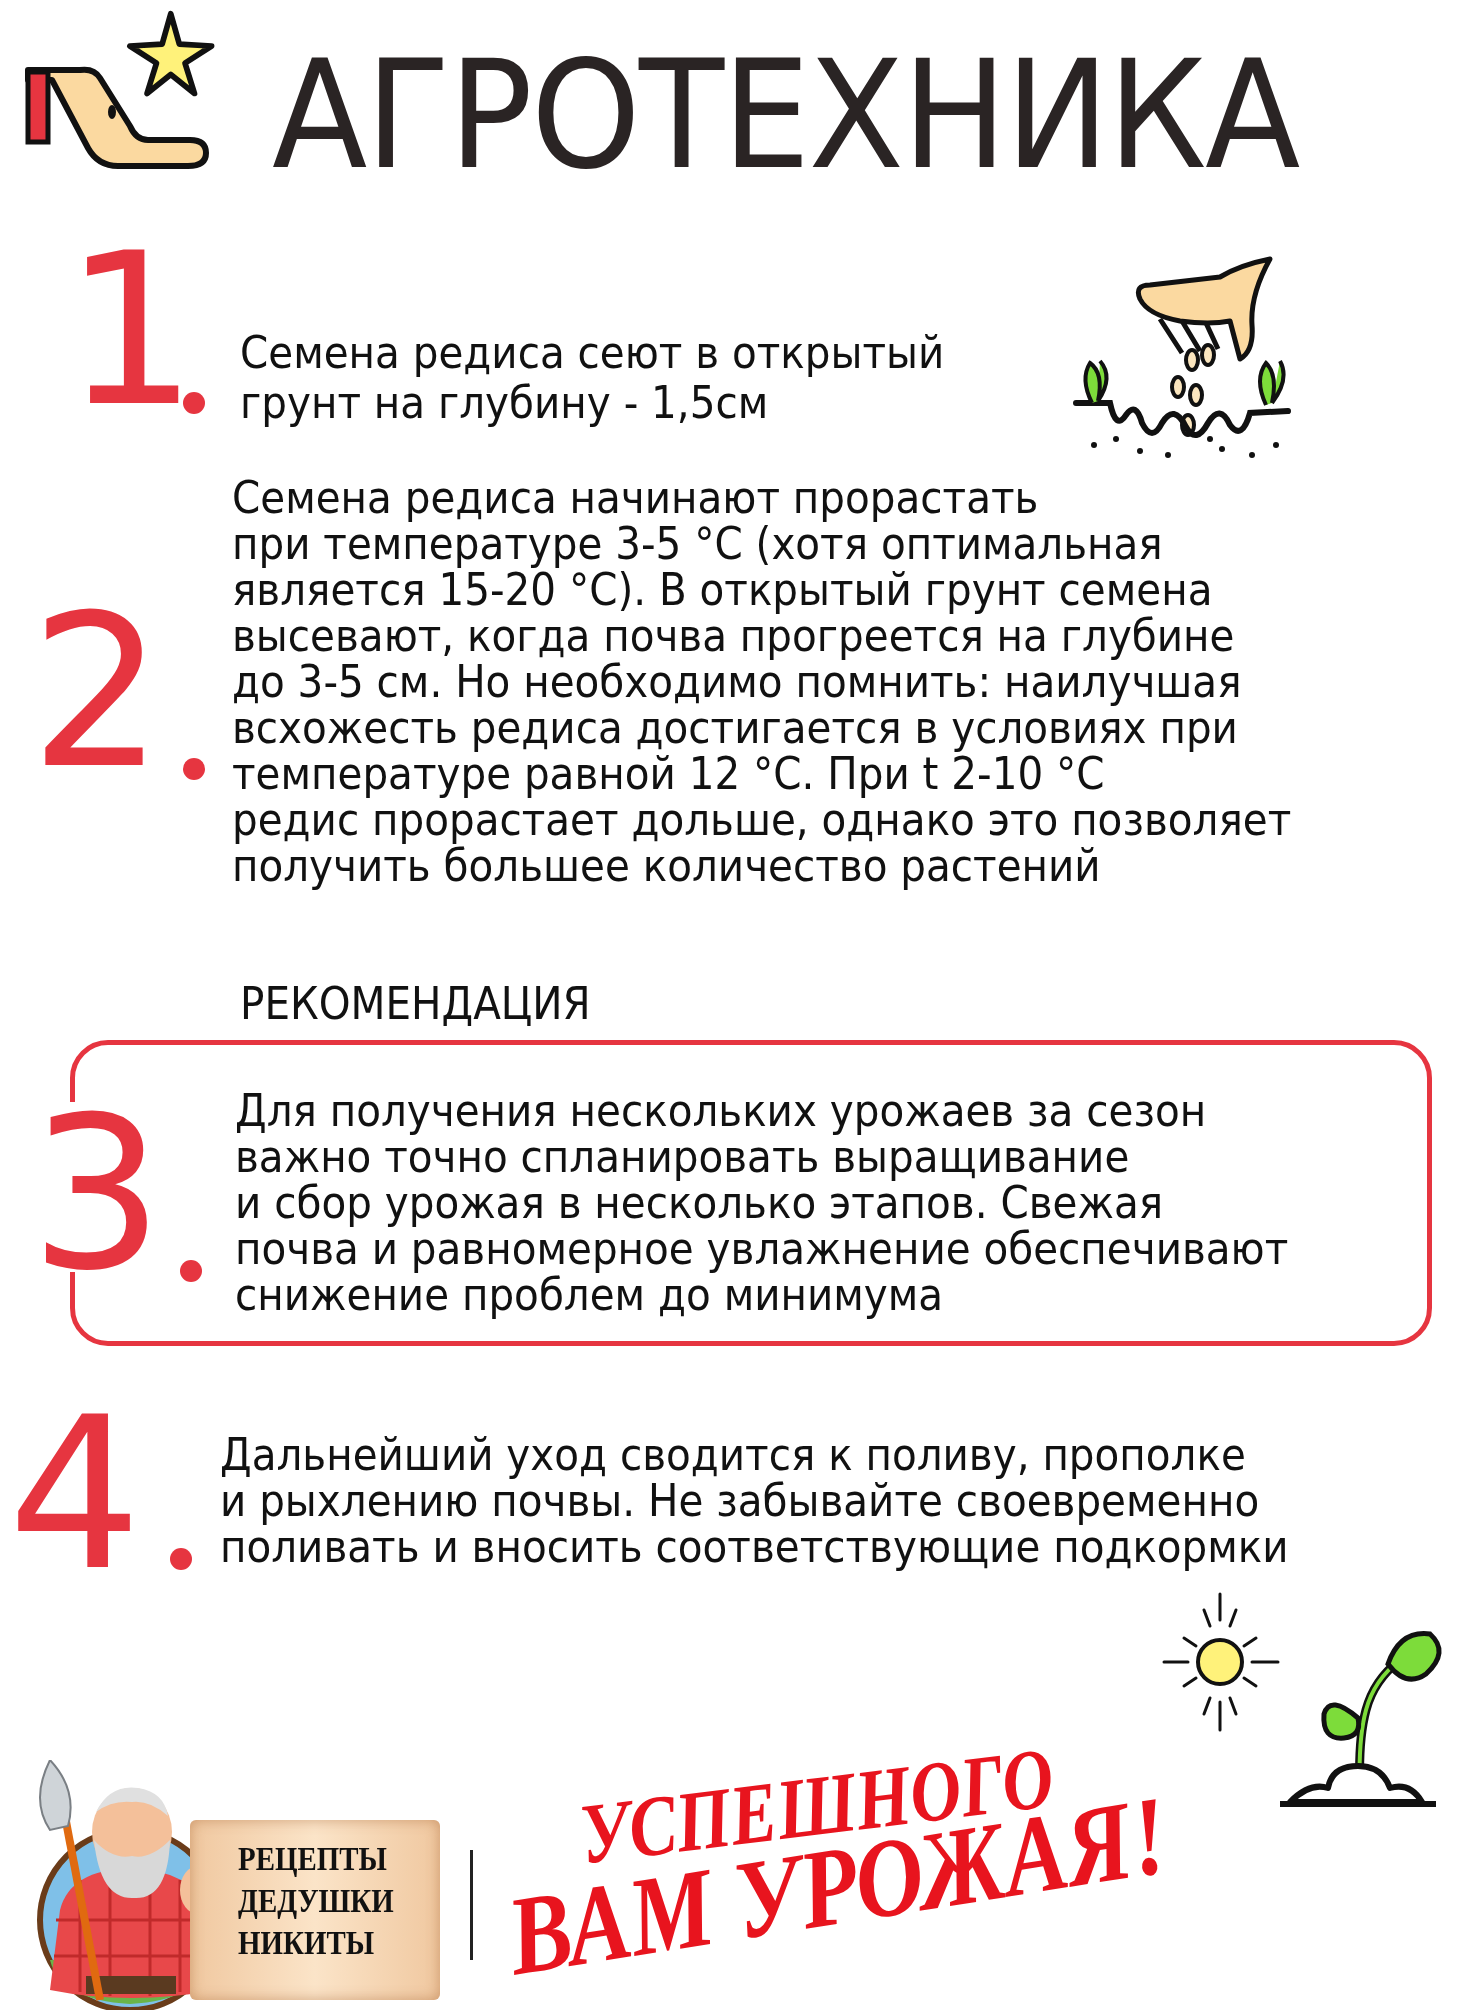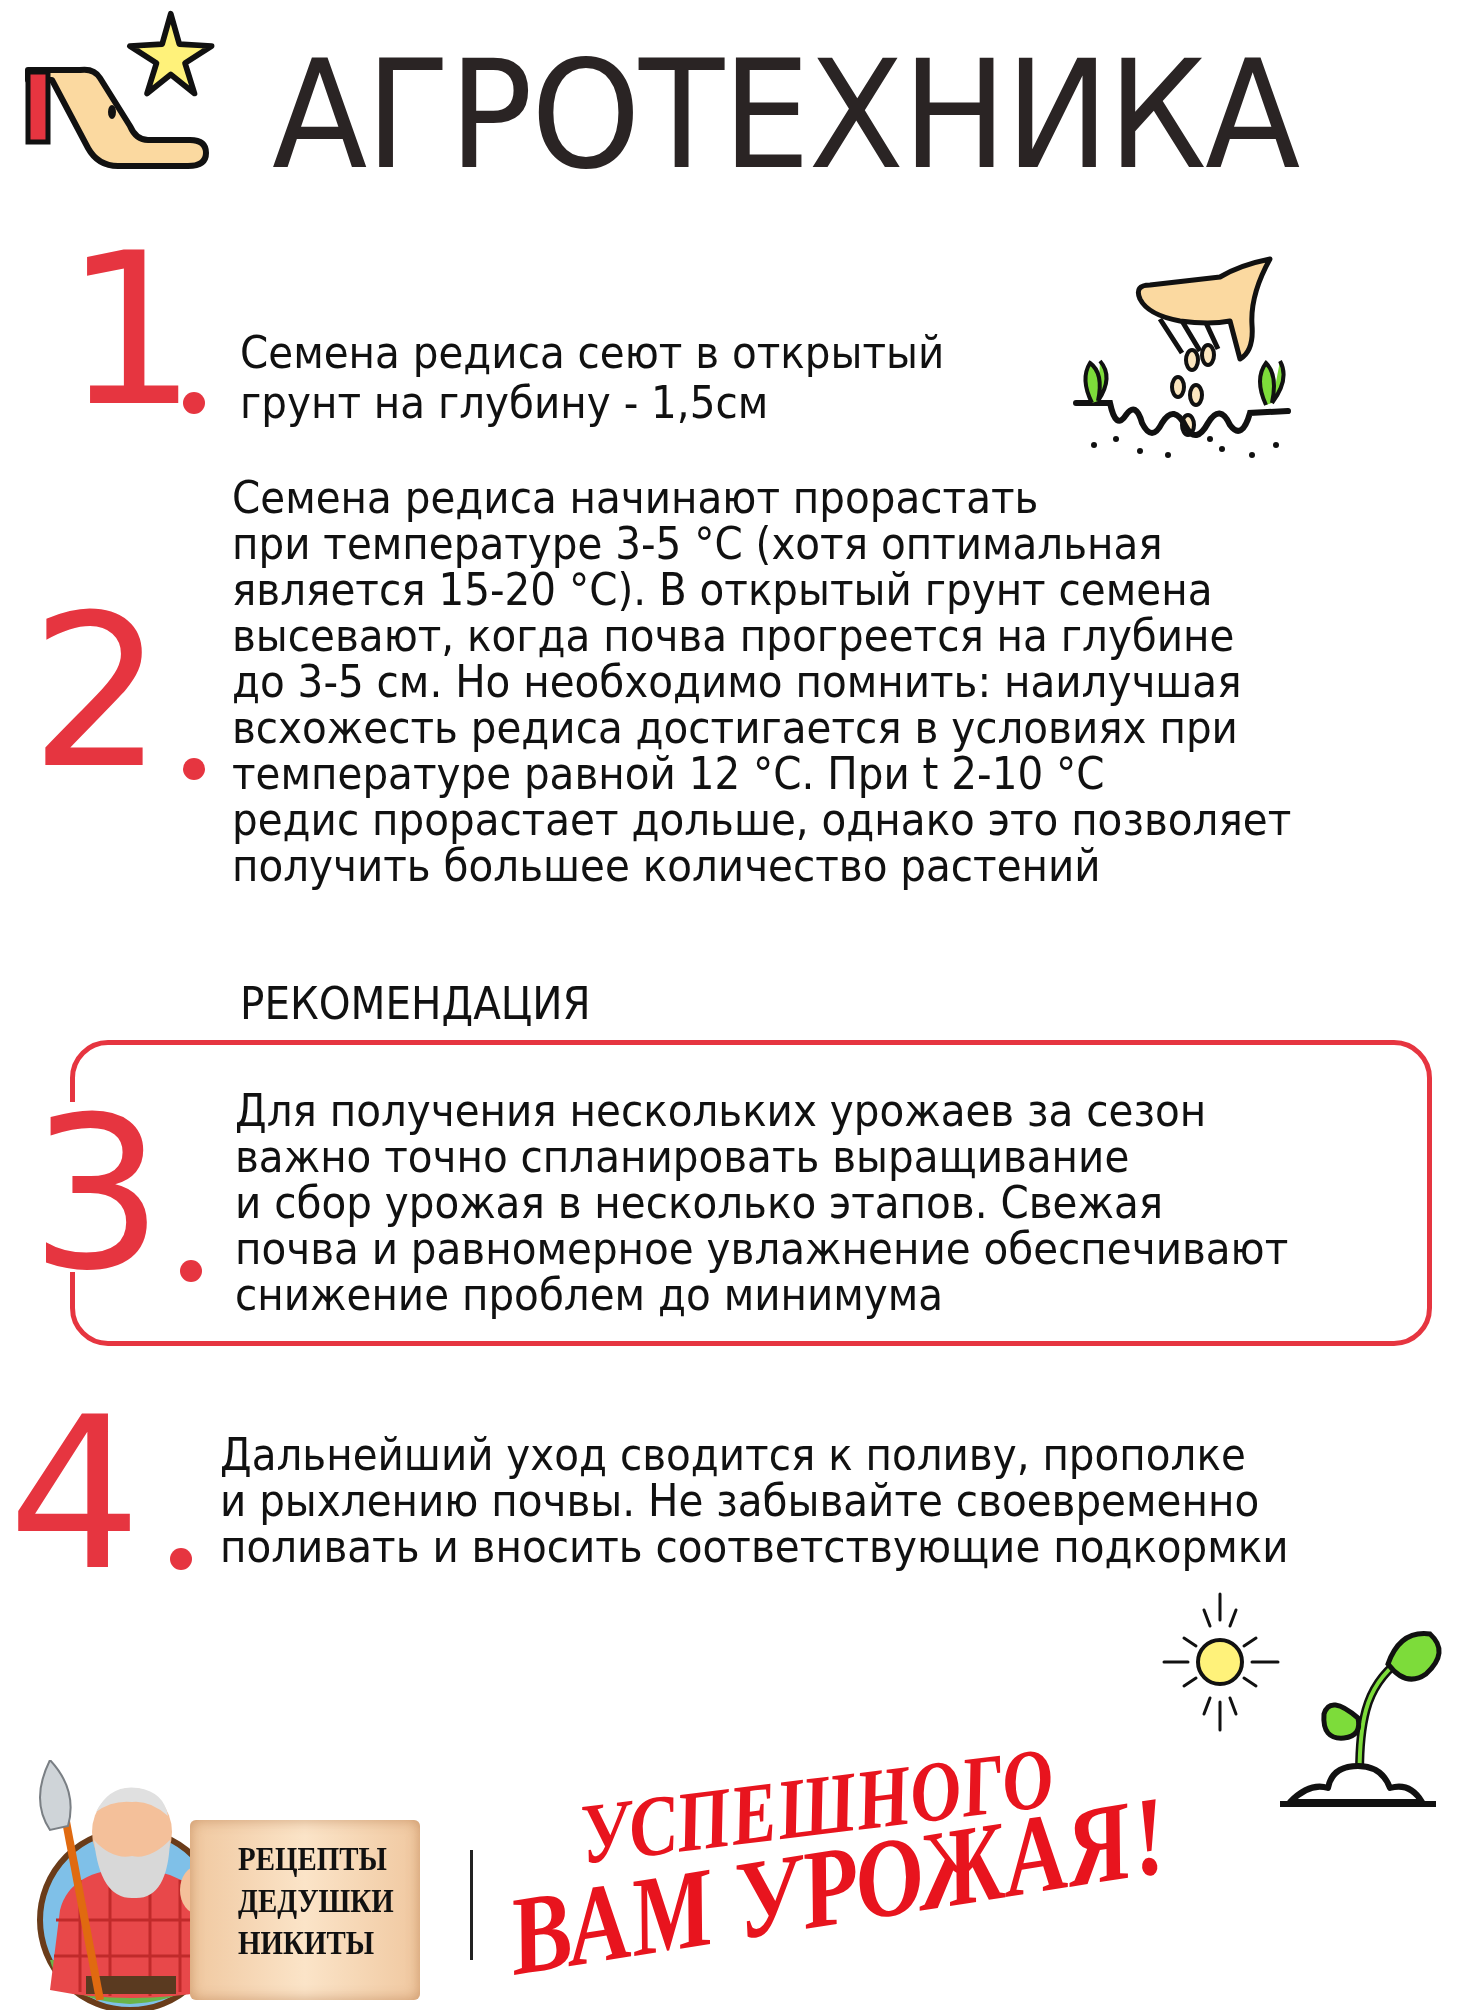--- a/index.html
+++ b/index.html
@@ -13,21 +13,21 @@
   .dot { width:22px; height:22px; border-radius:50%; background:#e63540; }
   .txt { font-size:44px; line-height:46px; transform:scaleX(0.92); transform-origin:left top;
          white-space:nowrap; font-family:"DejaVu Sans", sans-serif; color:#111; }
   .txt div { height:46px; }
   .rec-label { left:240px; top:978px; font-size:44px; transform:scaleX(0.92); transform-origin:left top;
                font-family:"DejaVu Sans", sans-serif; color:#111; }
   .rec-box { left:70px; top:1040px; width:1362px; height:306px; border:5px solid #e63540;
              border-radius:38px; box-sizing:border-box; }
   .divider { left:470px; top:1850px; width:3px; height:110px; background:#222; }
   .slogan { color:#e8141e; font-family:"Liberation Serif", serif; font-style:italic; font-weight:700; }
-  .scroll { left:190px; top:1820px; width:230px; height:180px; background:linear-gradient(90deg,#f0c8a0,#fbe4c8,#f0c8a0);
+  .scroll { left:190px; top:1820px; width:250px; height:180px; background:linear-gradient(90deg,#f0c8a0,#fbe4c8,#f0c8a0);
             border-radius:6px; box-shadow:inset 0 0 14px rgba(160,90,40,.45); }
   .scroll-txt { position:absolute; left:48px; top:18px; font-size:34px; line-height:42px; color:#111;
                 font-family:"Liberation Serif", serif; font-weight:700; transform:scaleX(0.85); transform-origin:left top; }
 </style>
 </head>
 <body>
 
 <div class="abs" style="left:18px;top:8px;width:200px;height:170px;">
   <svg width="200" height="170" viewBox="0 0 200 170">
     <polygon points="165,6 174,38 208,40 180,58 190,90 165,70 140,90 150,58 122,40 156,38" transform="translate(-4,0) scale(0.95)" fill="#fff27a" stroke="#111" stroke-width="6" stroke-linejoin="round"></polygon>

